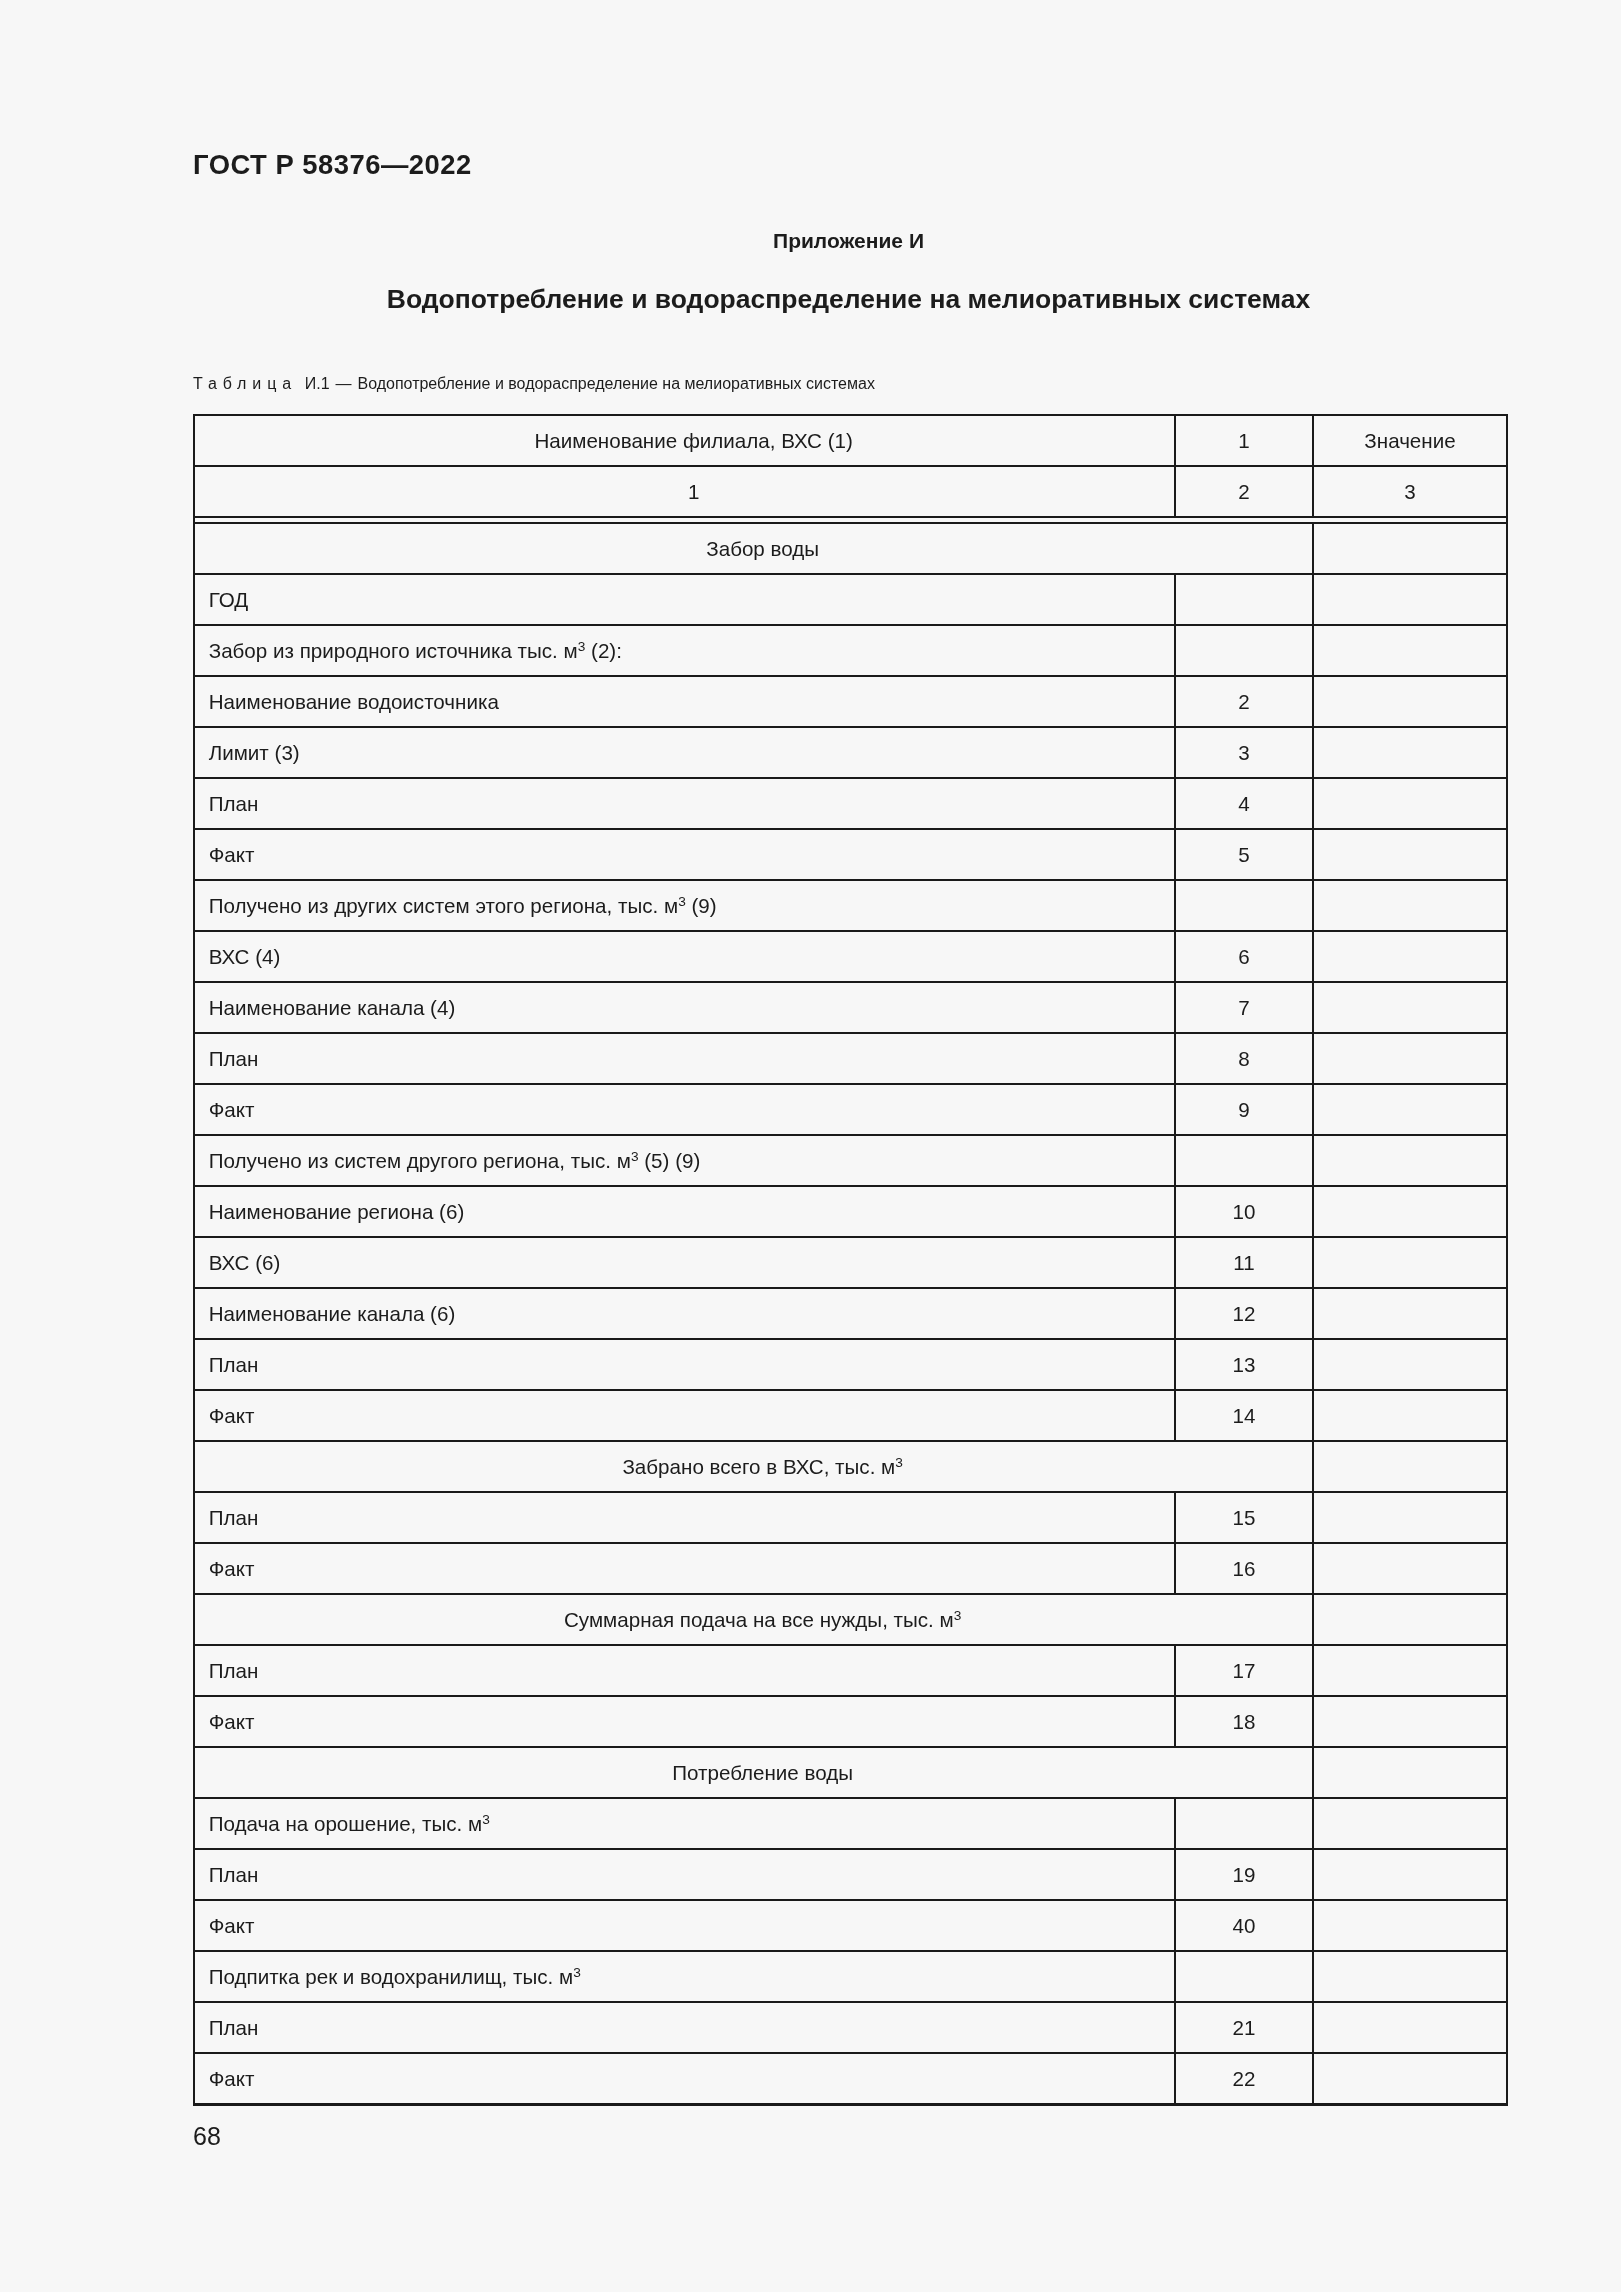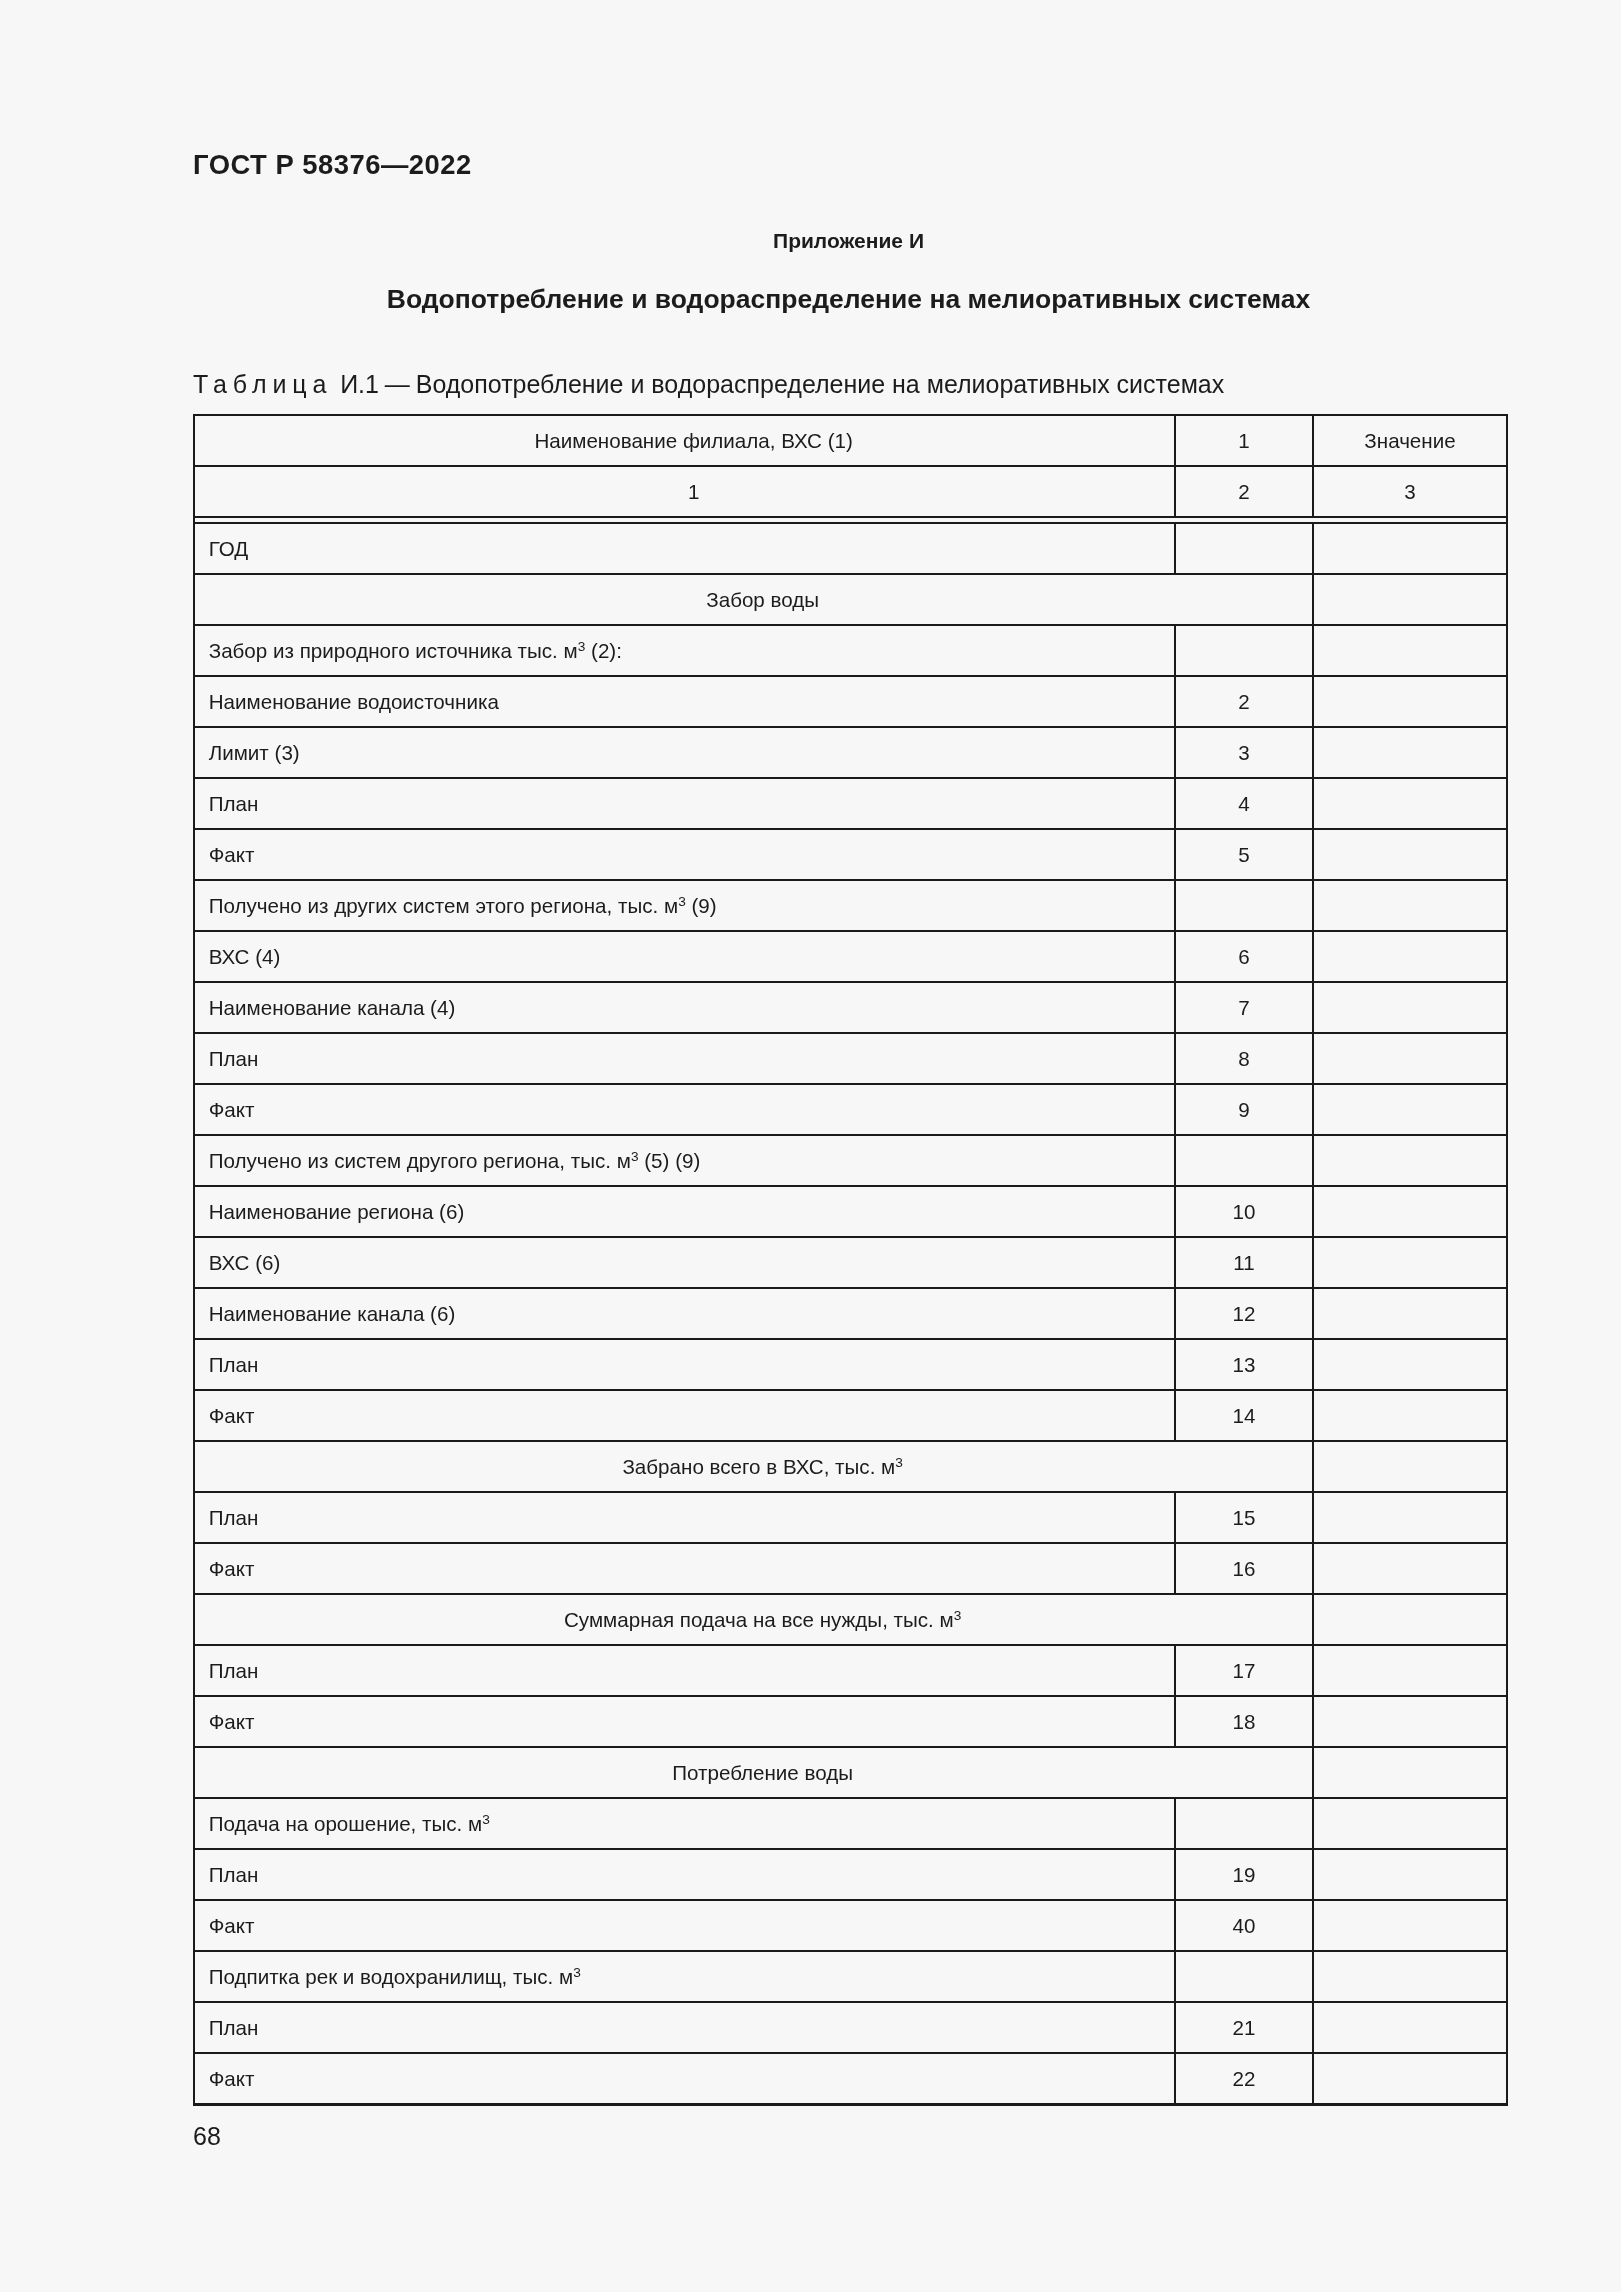--- a/index.html
+++ b/index.html
@@ -21,21 +21,21 @@
     width: 1311px; margin-left: 193px; text-align: center;
   }
   .appendix { margin-top: 45px; }
   .appendix div { font-size: 21px; font-weight: bold; line-height: 31px; }
   .doc-title {
     margin-top: 27.4px;
     font-size: 26.5px; font-weight: bold; line-height: 32px;
   }
   .table-caption {
     margin: 57px 0 0 193px;
-    font-size: 25px; line-height: 24.5px;
+    font-size: 16px; line-height: 24.5px;
   }
   .table-caption .tc-label { letter-spacing: 5.9px; }
   .table-caption .tc-number { margin-left: 7.8px; }
   .table-caption .tc-sep { margin: 0 5.9px; }
 
   table.gost-table {
     margin: 17.6px 0 0 193px;
     width: 1311px;
     box-sizing: border-box;
     border-collapse: separate; border-spacing: 0;
@@ -107,26 +107,26 @@
         <td class="c1 center">1</td>
         <td class="c2">2</td>
         <td class="c3">3</td>
       </tr>
       <tr class="dsep">
         <td colspan="3"></td>
       </tr>
     </thead>
     <tbody>
         <tr>
+          <td class="c1 center" colspan="2"><span>Забор воды</span></td>
+          <td class="c3"></td>
+        </tr>
+        <tr>
           <td class="c1"><span>ГОД</span></td>
           <td class="c2"></td>
-          <td class="c3"></td>
-        </tr>
-        <tr>
-          <td class="c1 center" colspan="2"><span>Забор воды</span></td>
           <td class="c3"></td>
         </tr>
         <tr>
           <td class="c1"><span>Забор из природного источника тыс. м</span><sup>3</sup><span> (2):</span></td>
           <td class="c2"></td>
           <td class="c3"></td>
         </tr>
         <tr>
           <td class="c1"><span>Наименование водоисточника</span></td>
           <td class="c2">2</td>

